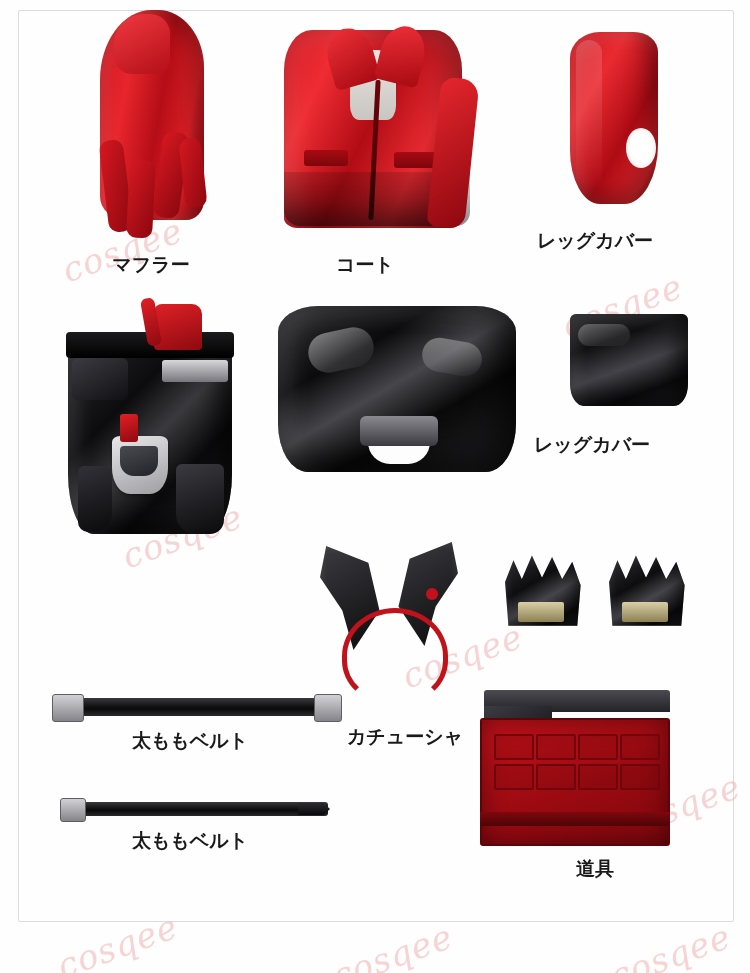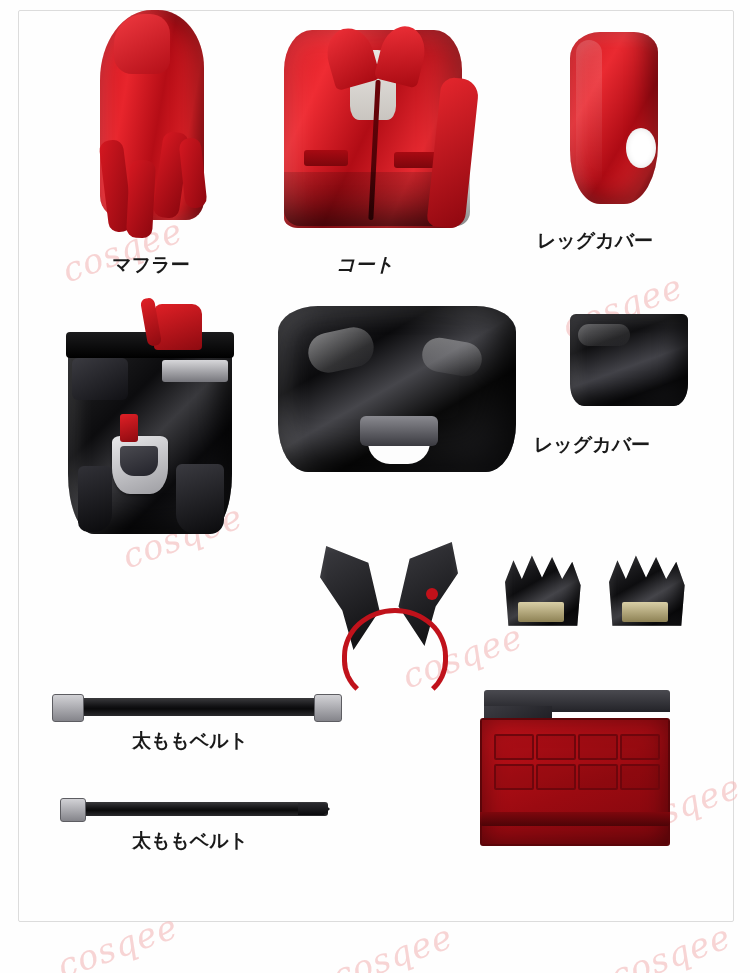--- a/index.html
+++ b/index.html
@@ -258,21 +258,21 @@
     <div class="coat-main" style="left:8px; top:8px;"></div>
     <div class="coat-lining" style="left:74px; top:28px; width:46px; height:70px;"></div>
     <div class="coat-collar" style="left:52px; top:6px; width:46px; height:58px; transform:rotate(-16deg);"></div>
     <div class="coat-collar" style="left:104px; top:4px; width:44px; height:58px; transform:rotate(14deg);"></div>
     <div class="coat-zip" style="left:96px; top:58px; width:5px; height:140px; transform:rotate(3deg);"></div>
     <div class="shape" style="left:28px; top:128px; width:44px; height:16px; background:linear-gradient(180deg,#a80a12,#7d060c); border-radius:3px;"></div>
     <div class="shape" style="left:118px; top:130px; width:44px; height:16px; background:linear-gradient(180deg,#a80a12,#7d060c); border-radius:3px;"></div>
     <div class="shape" style="left:8px; top:150px; width:186px; height:54px; background:linear-gradient(180deg,rgba(0,0,0,.15),rgba(0,0,0,.45)); border-radius:0 0 14px 16px;"></div>
     <div class="shape" style="left:158px; top:56px; width:38px; height:150px; background:linear-gradient(140deg,#e5262d,#8e070f); border-radius:14px 18px 16px 10px; transform:rotate(6deg);"></div>
   </div>
-  <div class="caption" style="left:300px; top:252px; width:130px;font-style:italic;">コート</div>
+  <div class="caption" style="left:300px; top:252px; width:130px;">コート</div>
 
   <div class="item" style="left:552px; top:32px; width:130px; height:186px;">
     <div class="legcover-red" style="left:18px; top:0;"></div>
     <div class="legcover-hole" style="left:74px; top:96px;"></div>
     <div class="shape" style="left:24px; top:8px; width:26px; height:150px; background:linear-gradient(180deg,rgba(255,255,255,.16),rgba(255,255,255,0)); border-radius:14px;"></div>
   </div>
   <div class="caption" style="left:520px; top:228px; width:150px;">レッグカバー</div>
 
   <div class="item" style="left:58px; top:296px; width:190px; height:252px;">
     <div class="pants-main" style="left:10px; top:38px; width:164px; height:200px;"></div>
@@ -308,20 +308,21 @@
     <div class="glove" style="left:108px; top:6px;"></div>
     <div class="glove-gold" style="left:126px; top:54px;"></div>
   </div>
 
   <div class="item" style="left:318px; top:536px; width:180px; height:180px;">
     <div class="kat-wing" style="left:2px; top:10px; width:62px; height:104px; clip-path:polygon(10% 0%, 78% 16%, 96% 62%, 54% 100%, 36% 62%, 0% 30%); "></div>
     <div class="kat-wing" style="left:78px; top:6px; width:62px; height:104px; clip-path:polygon(90% 0%, 22% 16%, 4% 62%, 46% 100%, 64% 62%, 100% 30%);"></div>
     <div class="shape" style="left:108px; top:52px; width:12px; height:12px; background:#c2111a; border-radius:50%;"></div>
     <div class="kat-band" style="left:24px; top:72px;"></div>
   </div>
+  <div class="caption" style="left:335px; top:724px; width:140px;">カチューシャ</div>
 
   <div class="item" style="left:48px; top:692px; width:300px; height:32px;">
     <div class="belt-strap" style="left:26px; top:6px; width:268px; height:18px;"></div>
     <div class="belt-buckle" style="left:4px; top:2px; width:30px; height:26px;"></div>
     <div class="belt-buckle" style="left:266px; top:2px; width:26px; height:26px;"></div>
   </div>
   <div class="caption" style="left:115px; top:728px; width:150px;">太ももベルト</div>
 
   <div class="item" style="left:58px; top:796px; width:280px; height:28px;">
     <div class="belt-strap" style="left:22px; top:6px; width:248px; height:14px;"></div>
@@ -337,14 +338,15 @@
     <div class="prop-cell" style="left:24px; top:44px; width:36px; height:22px;"></div>
     <div class="prop-cell" style="left:66px; top:44px; width:36px; height:22px;"></div>
     <div class="prop-cell" style="left:108px; top:44px; width:36px; height:22px;"></div>
     <div class="prop-cell" style="left:150px; top:44px; width:36px; height:22px;"></div>
     <div class="prop-cell" style="left:24px; top:74px; width:36px; height:22px;"></div>
     <div class="prop-cell" style="left:66px; top:74px; width:36px; height:22px;"></div>
     <div class="prop-cell" style="left:108px; top:74px; width:36px; height:22px;"></div>
     <div class="prop-cell" style="left:150px; top:74px; width:36px; height:22px;"></div>
     <div class="shape" style="left:10px; top:122px; width:190px; height:14px; background:linear-gradient(180deg,#7e070d,#4d0407); border-radius:0 0 3px 3px;"></div>
   </div>
+  <div class="caption" style="left:530px; top:856px; width:130px;">道具</div>
 
 </div>
 
 </body></html>

